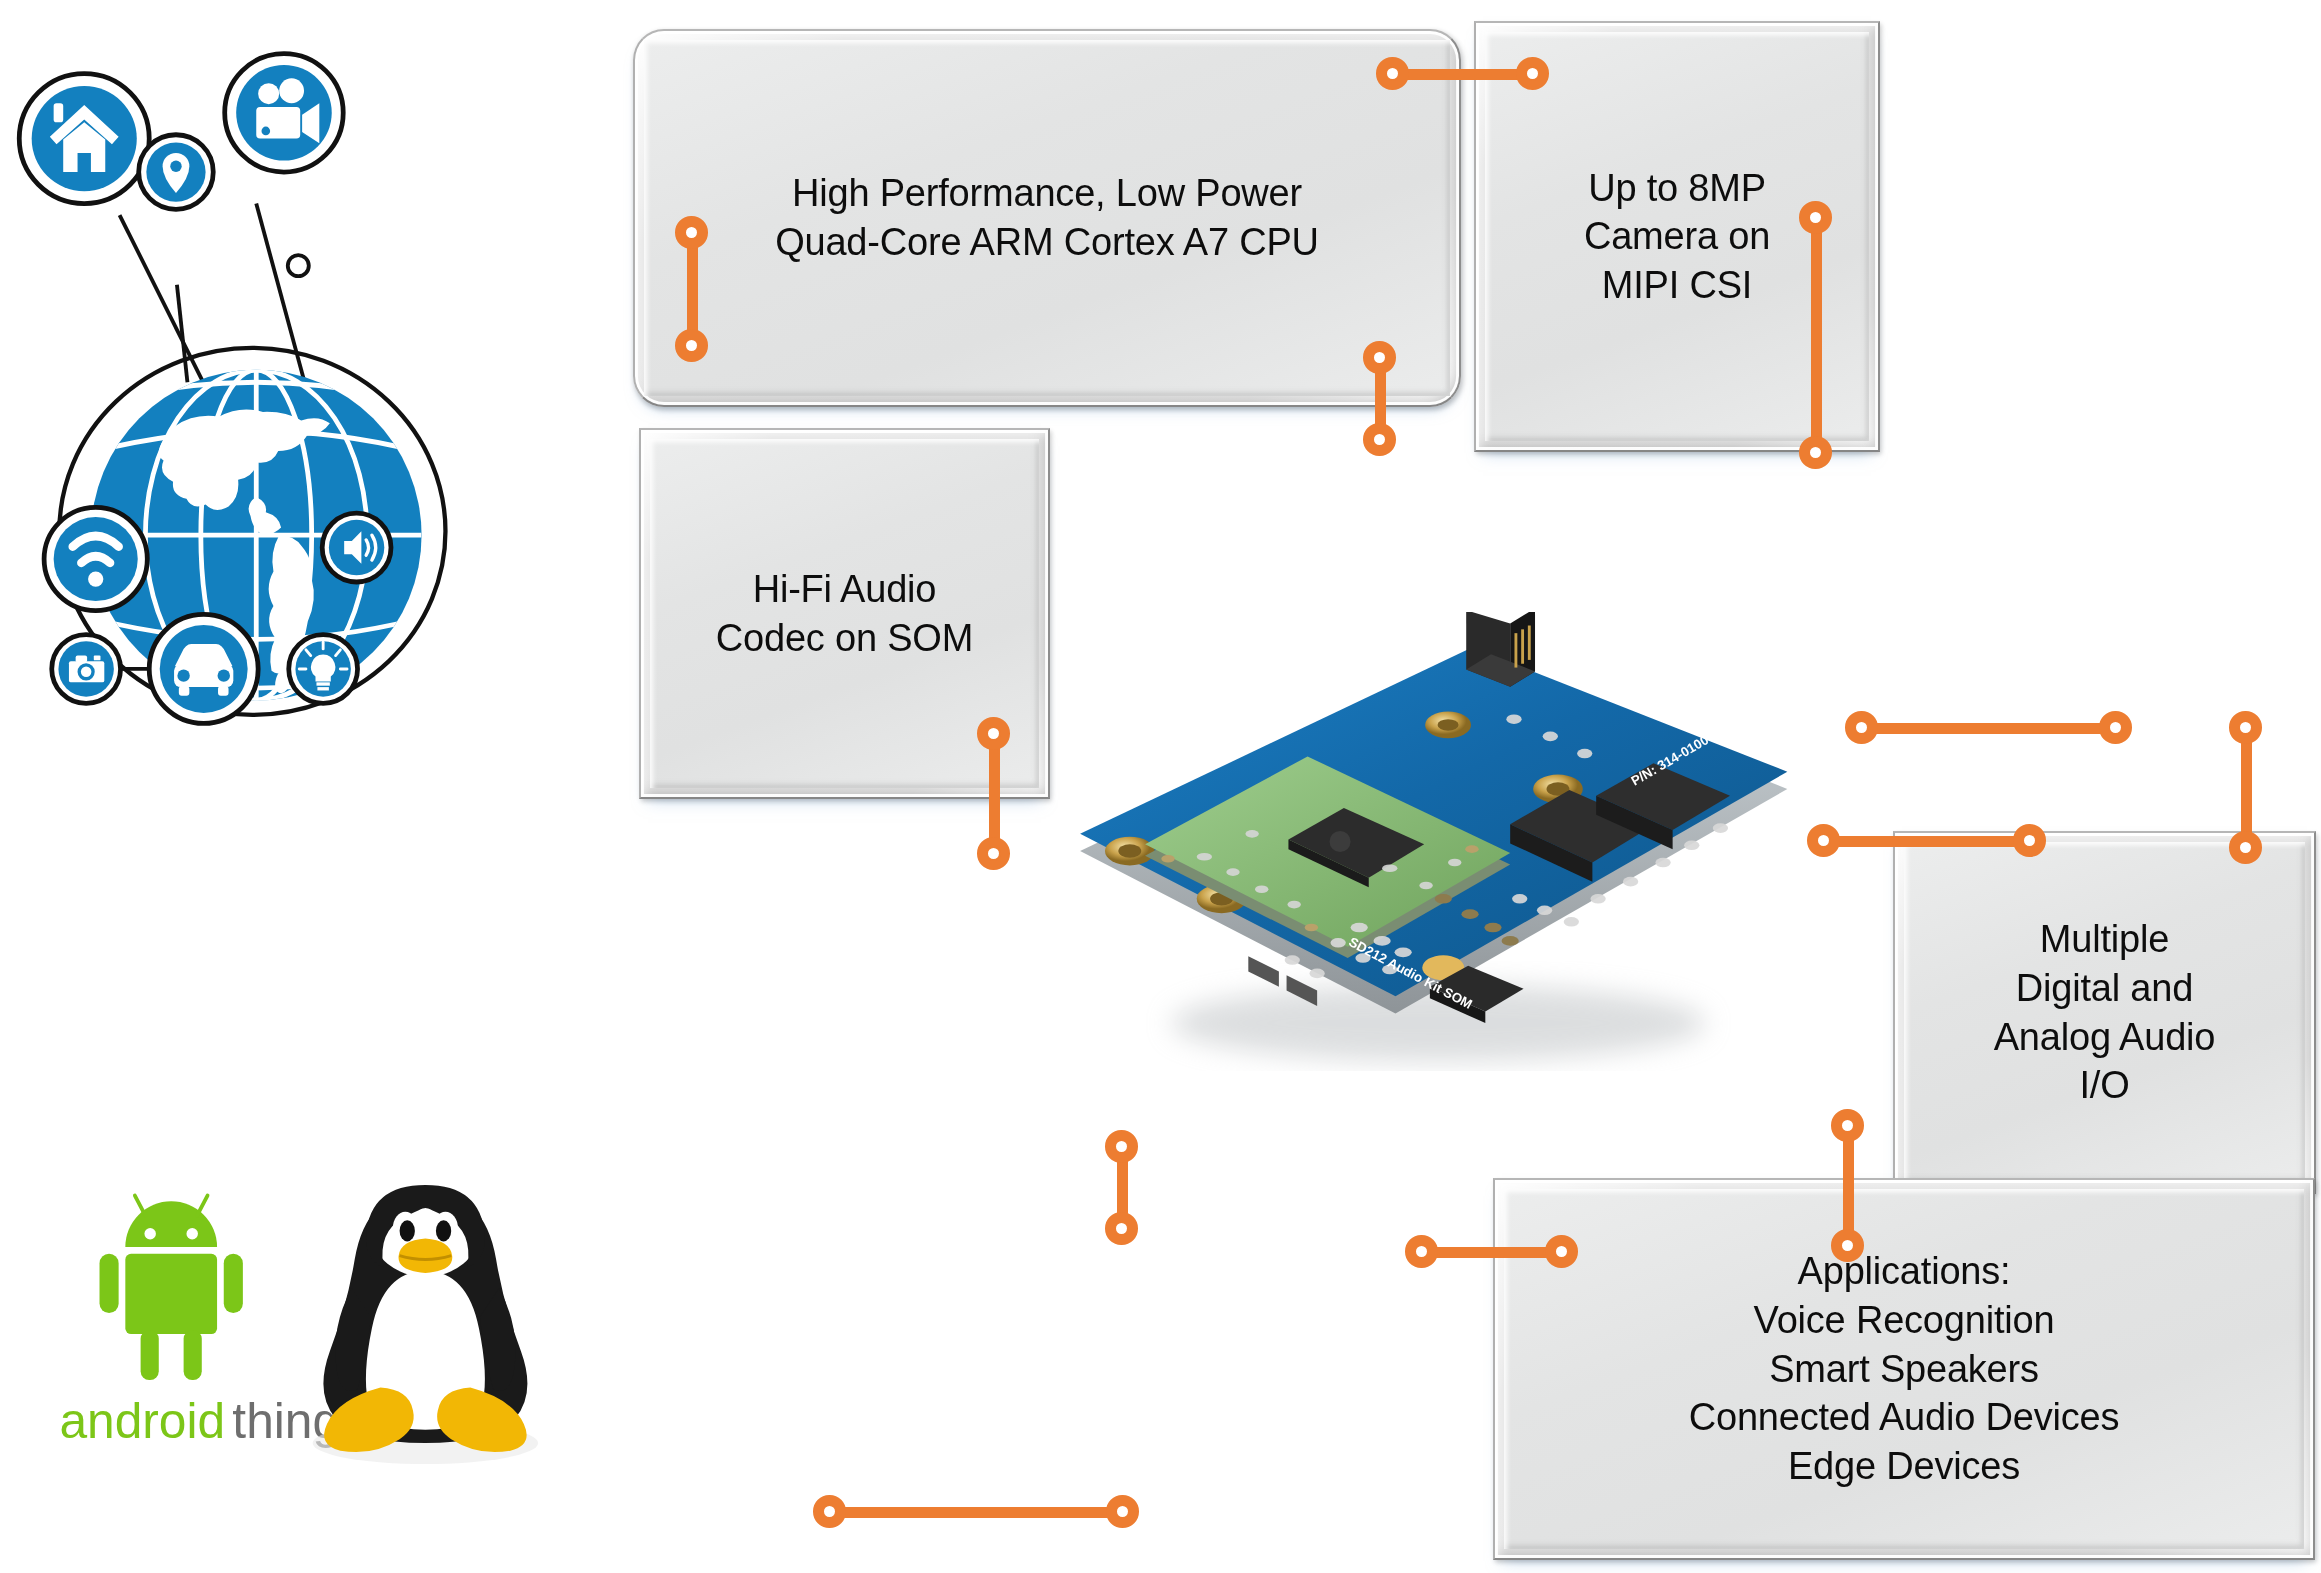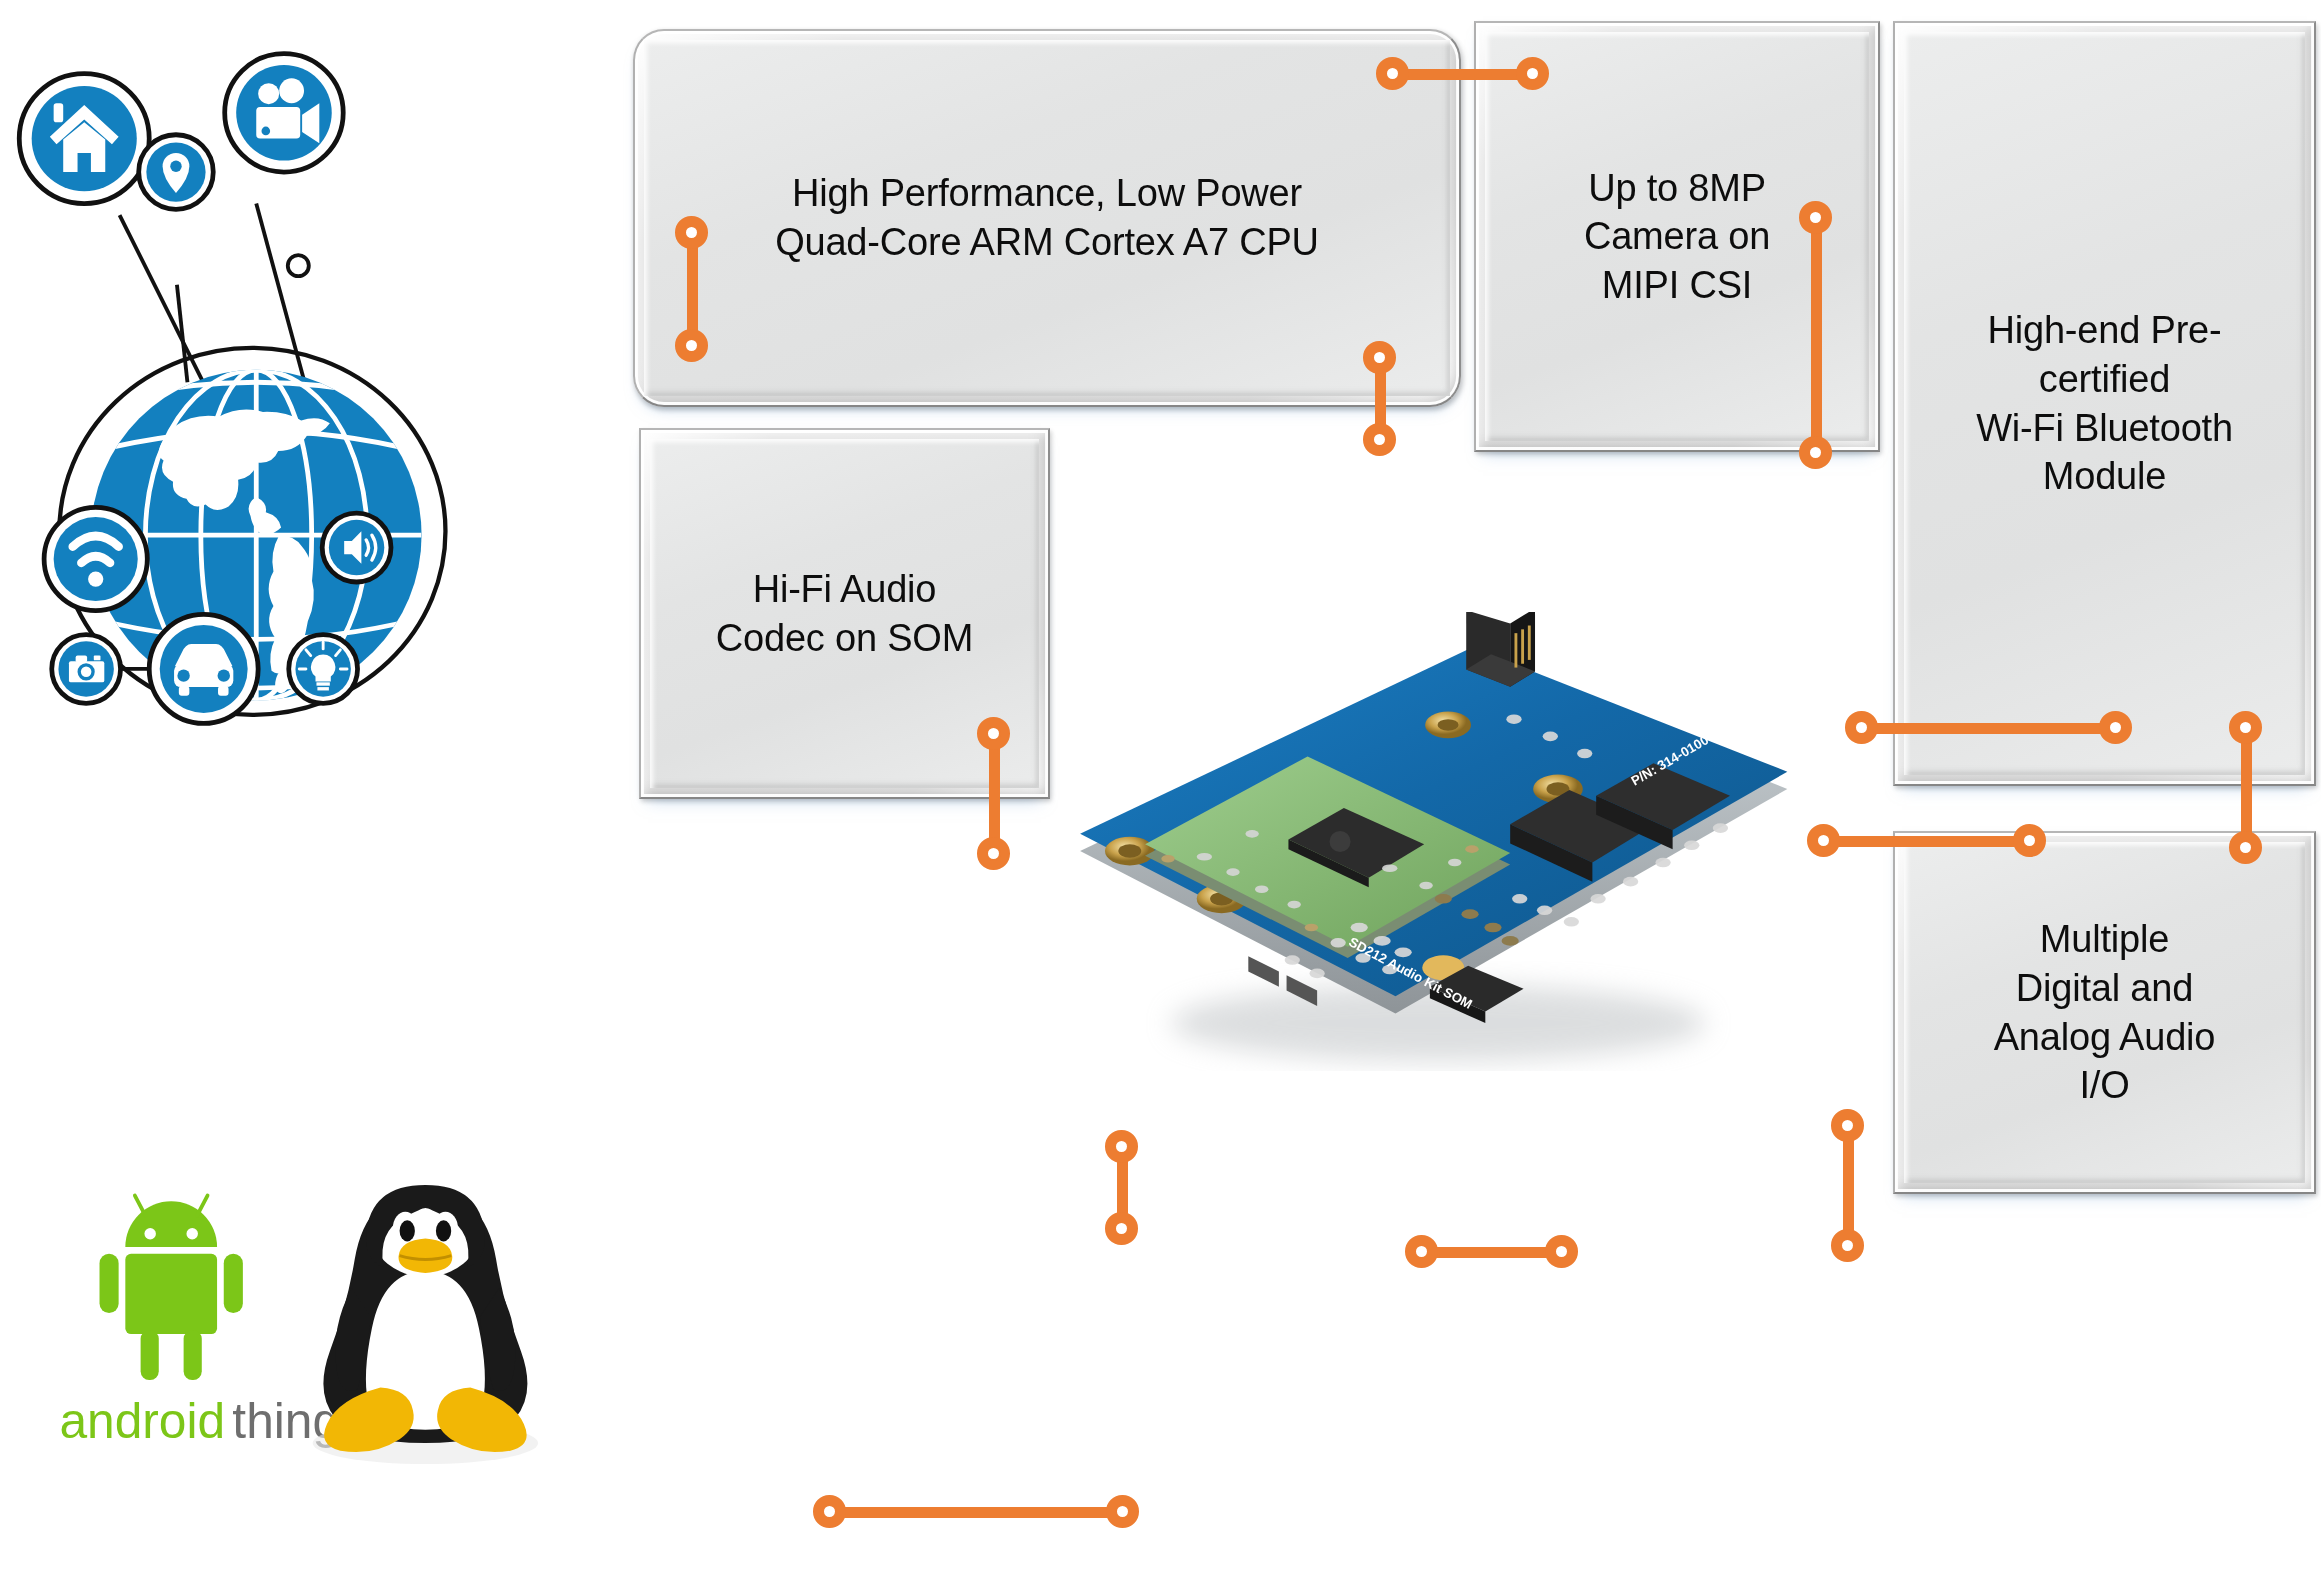--- a/index.html
+++ b/index.html
@@ -267,41 +267,42 @@
     <div class="label">High Performance, Low Power
 Quad-Core ARM Cortex A7 CPU</div>
   </div>
 
   <div class="box" style="left:1474px;top:21px;width:406px;height:431px;">
     <div class="label">Up to 8MP
 Camera on
 MIPI CSI</div>
   </div>
 
-  <div class="box" style="left:1893px;top:21px;width:423px;height:765px;">
-    <div class="label">High-end Pre-
-certified
-Wi-Fi Bluetooth
-Module</div>
-  </div>
 
   <div class="box" style="left:639px;top:428px;width:411px;height:371px;">
     <div class="label">Hi-Fi Audio
 Codec on SOM</div>
   </div>
 
 
 
   <div class="box" style="left:1893px;top:801px;width:423px;height:363px;margin-top:30px;">
     <div class="label">Multiple
 Digital and
 Analog Audio
 I/O</div>
   </div>
 
+  <div class="box" style="left:1493px;top:1178px;width:822px;height:382px;">
+    <div class="label">Applications:
+Voice Recognition
+Smart Speakers
+Connected Audio Devices
+Edge Devices</div>
+  </div>
 
   <div class="conn" style="left:1376px;top:57px;width:172px;height:34px;">
     <div class="bar" style="left:15.3px;top:11.5px;width:141px;height:11.5px;"></div>
     <div class="node" style="left:0;top:0;"></div>
     <div class="node" style="left:140px;top:0;"></div>
   </div>
 
   <div class="conn" style="left:675px;top:216px;width:34px;height:145px;">
     <div class="bar" style="left:11.5px;top:15.3px;width:11.5px;height:115px;"></div>
     <div class="node" style="left:0;top:0;"></div>

